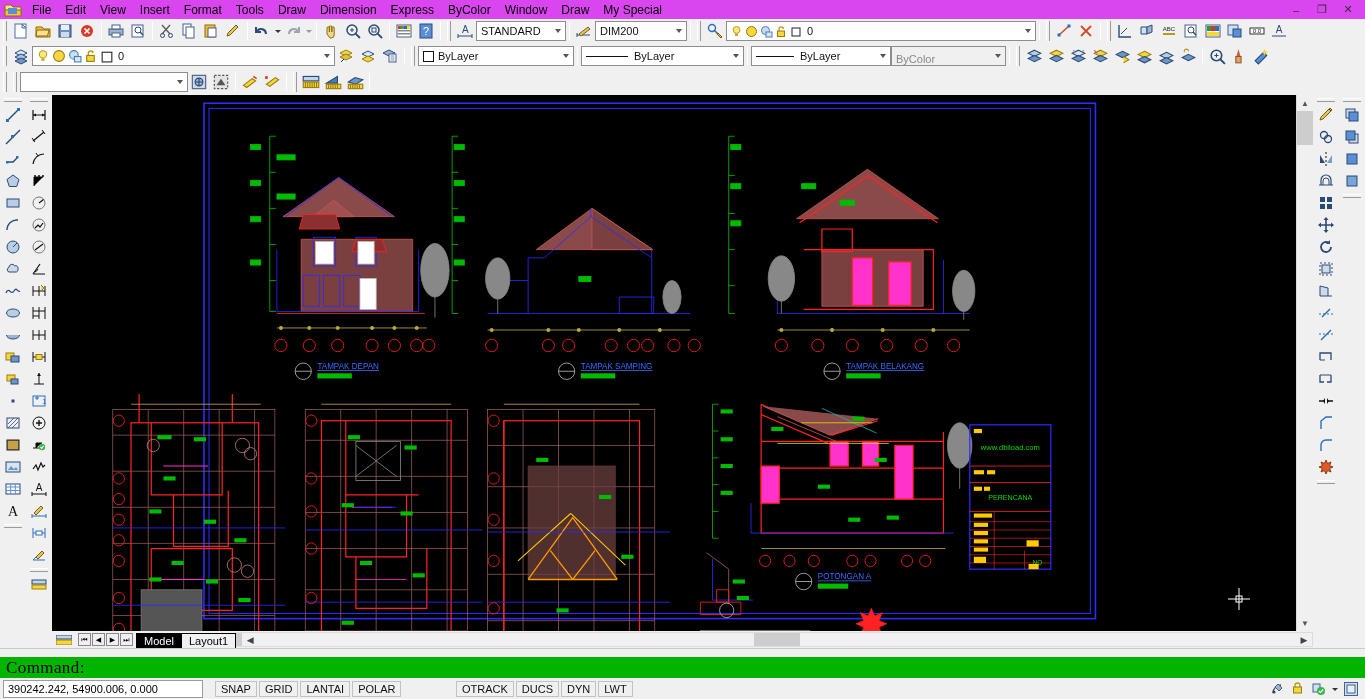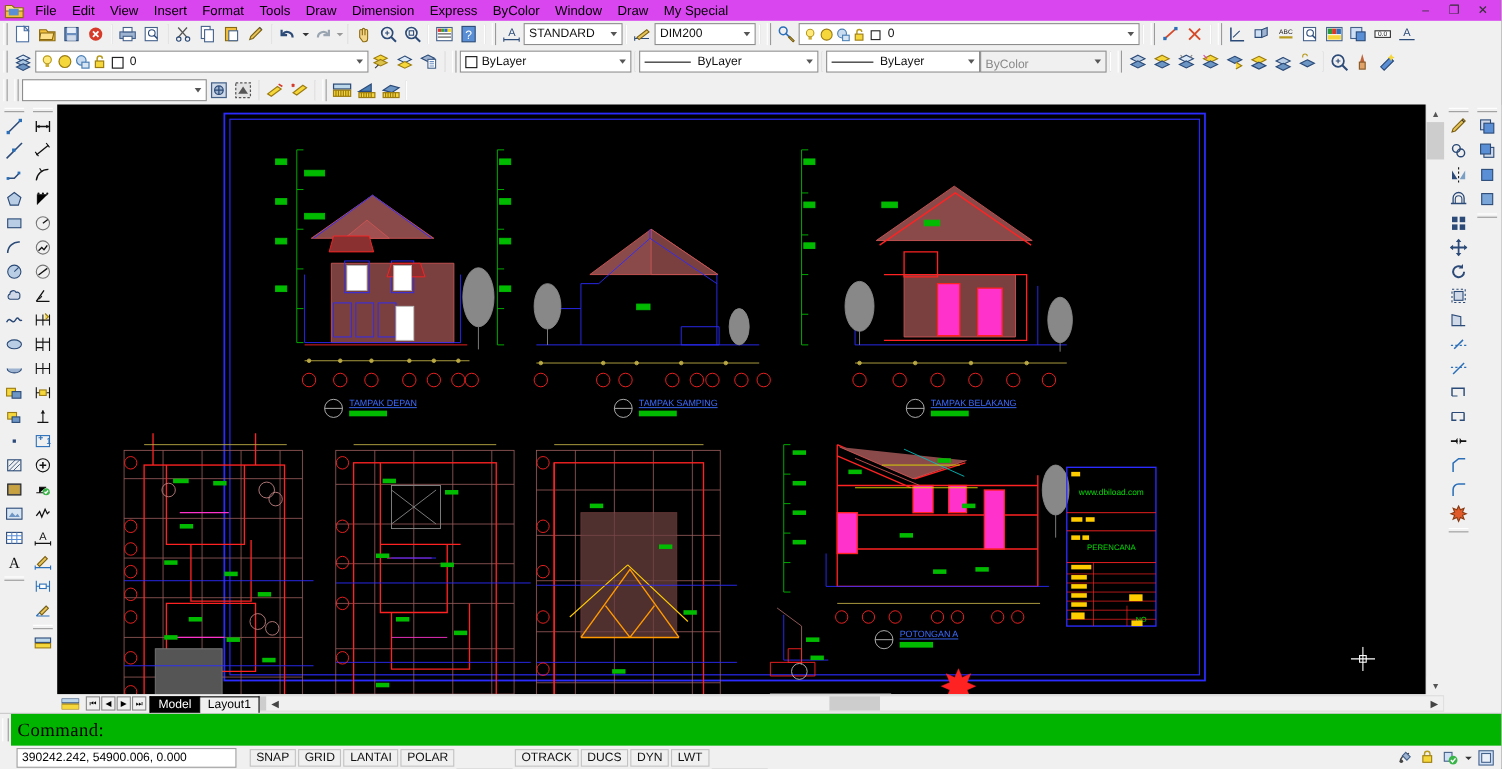--- a/index.html
+++ b/index.html
@@ -53,29 +53,29 @@
   .tabitem { font-size:11px; padding:1px 7px 1px 7px; border:1px solid #000; border-bottom:none; background:#f0f0f0;
              margin-right:-1px; position:relative; }
   .tabitem.active { background:#000; color:#fff; }
   .navbtn { width:13px; height:13px; border:1px solid #888; background:#f0f0f0; display:flex; align-items:center;
             justify-content:center; font-size:7px; margin-right:1px;}
   .hsb { flex:1; display:flex; align-items:center; background:#f0f0f0; height:15px; border:1px solid #dcdcdc;}
   .hsb .hthumb { width:46px; height:13px; background:#cdcdcd; }
   .hsb .harrow { width:16px; text-align:center; font-size:9px; color:#444; }
 
   
-  #cmdline { height:30px; display:flex; align-items:stretch; background:#f0f0f0; border-top:1px solid #c8c8c8;}
+  #cmdline { height:30px; display:flex; align-items:stretch; background:#f0f0f0; border-top:1px solid #c8c8c8;flex-direction:column;}
   #cmdline .grip2 { width:6px; border-left:1px solid #fff; border-right:1px solid #9a9a9a; margin:4px 2px;}
   #cmdtext { flex:1; background:#00b400; color:#000; font-family:"Liberation Serif", serif; font-size:17px;
              display:flex; align-items:center; padding-left:6px; letter-spacing:0.4px;}
 
   
   #statusbar { height:21px; display:flex; align-items:center; background:#f0f0f0; font-size:11px; }
   #coords { width:200px; height:18px; border:1px solid #9c9c9c; background:#fff; display:flex; align-items:center;
-            padding-left:4px; margin-left:15px; font-size:11px; }
+            padding-left:4px; margin-left:3px; font-size:11px; }
   .stog { border:1px solid #c2c2c2; padding:1px 5px; margin-left:2px; font-size:11px; color:#111; }
   .stog.on { border:1px solid #444;margin-top:36px; }
   #sright { margin-left:auto; display:flex; align-items:center; padding-right:4px; }
   #sright .si { width:20px; height:18px; display:flex; align-items:center; justify-content:center;}
 
   
   #dwg { position:absolute; inset:0; width:100%; height:100%; }
   .lbl { font-family:"Liberation Sans", sans-serif; }
 </style>
 </head>

